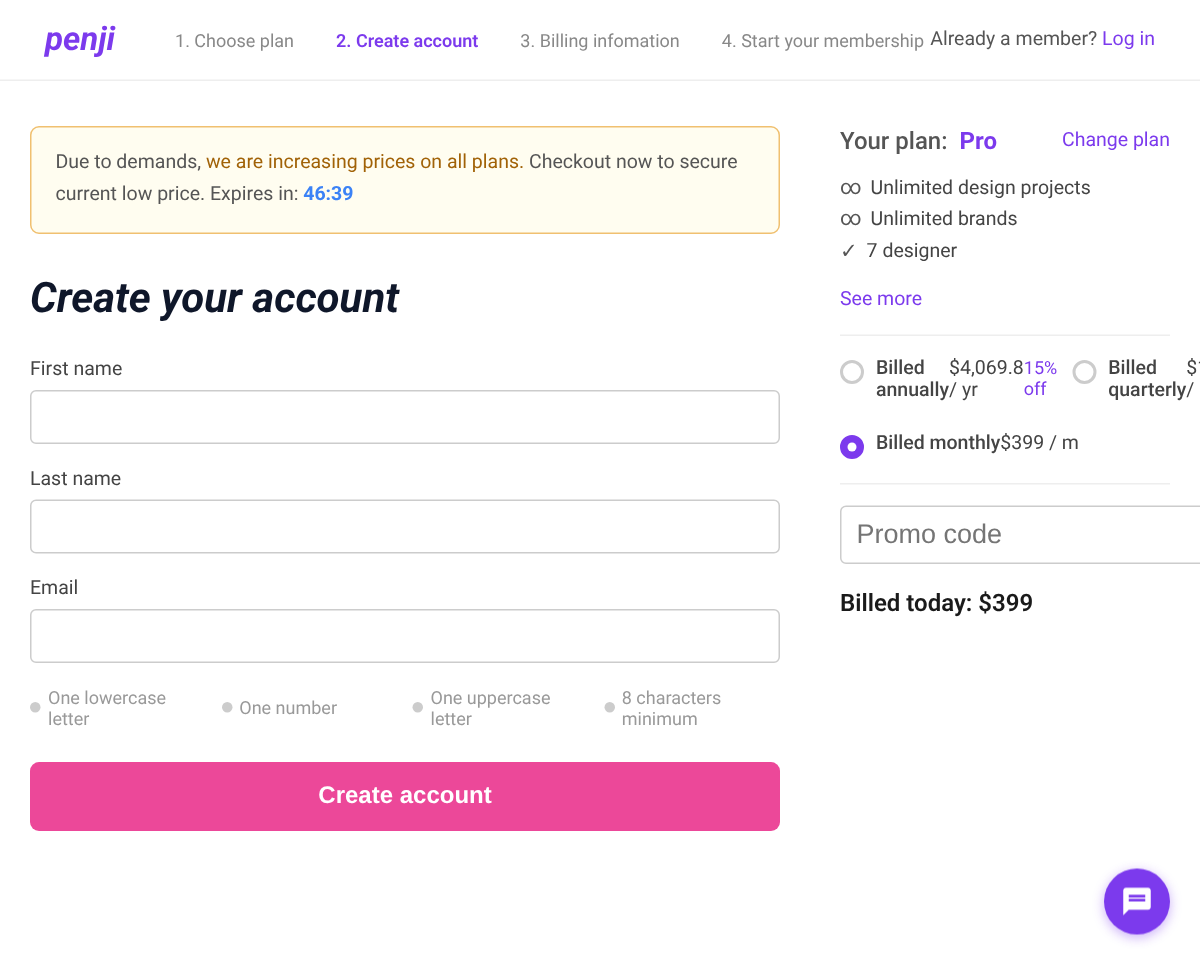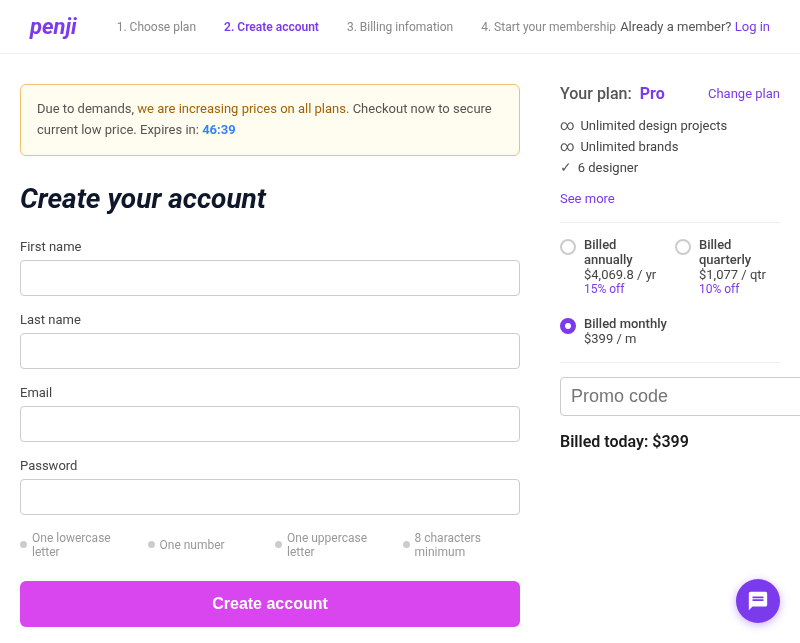--- a/index.html
+++ b/index.html
@@ -24,41 +24,41 @@
     .form-title { font-size: 28px; font-weight: 700; color: #0f172a; margin-bottom: 24px; font-style: italic; }
 
     .form-group { margin-bottom: 16px; }
     .form-group label { display: block; font-size: 13px; color: #444; margin-bottom: 6px; }
     .form-group input { width: 100%; border: 1px solid #ccc; border-radius: 4px; padding: 9px 12px; font-size: 14px; outline: none; color: #333; }
 
     .password-hints { display: grid; grid-template-columns: 1fr 1fr 1fr 1fr; gap: 4px 10px; margin-top: 10px; margin-bottom: 22px; }
     .hint { font-size: 12px; color: #999; display: flex; align-items: center; gap: 5px; }
     .hint-dot { width: 7px; height: 7px; border-radius: 50%; background: #ccc; display: inline-block; flex-shrink: 0; }
 
-    .create-btn { width: 100%; background: #d946ef; color: #fff; border: none; border-radius: 6px; padding: 14px; font-size: 16px; font-weight: 600; cursor: pointer; margin-bottom: 0; }
+    .create-btn { width: 100%; background: #ec4899; color: #fff; border: none; border-radius: 6px; padding: 14px; font-size: 16px; font-weight: 600; cursor: pointer; margin-bottom: 0; }
 
     
     .right-panel { width: 220px; flex-shrink: 0; }
 
     .plan-header { display: flex; align-items: center; gap: 8px; margin-bottom: 14px; flex-wrap: wrap; }
     .plan-label { font-size: 16px; color: #555; font-weight: 500; }
     .plan-name { font-size: 16px; color: #7c3aed; font-weight: 700; }
     .change-plan { font-size: 13px; color: #7c3aed; cursor: pointer; text-decoration: none; margin-left: auto; }
 
     .plan-features { list-style: none; margin-bottom: 16px; }
     .plan-features li { font-size: 13px; color: #444; margin-bottom: 5px; display: flex; align-items: center; gap: 6px; }
     .inf-icon { color: #555; font-size: 14px; }
     .check-icon { color: #555; font-size: 14px; }
     .see-more-link { color: #7c3aed; font-size: 13px; cursor: pointer; text-decoration: none; display: block; margin-bottom: 16px; }
 
     .divider { border: none; border-top: 1px solid #eee; margin-bottom: 14px; }
 
     .billing-options { display: flex; flex-direction: column; gap: 10px; margin-bottom: 16px; }
     .billing-option { display: flex; align-items: flex-start; gap: 8px; }
-    .billing-option-inner { display: flex; flex-direction: column; }
+    .billing-option-inner { display: flex; flex-direction: row; }
     .billing-option-label { font-size: 13px; color: #444; font-weight: 500; }
     .billing-option-price { font-size: 13px; color: #444; }
     .billing-option-discount { font-size: 12px; color: #7c3aed; }
 
     
     .radio-custom { width: 16px; height: 16px; border-radius: 50%; border: 2px solid #ccc; display: inline-flex; align-items: center; justify-content: center; flex-shrink: 0; margin-top: 2px; cursor: pointer; }
     .radio-custom.selected { border-color: #7c3aed; background: #7c3aed; }
     .radio-custom.selected::after { content: ''; width: 6px; height: 6px; border-radius: 50%; background: #fff; display: block; }
 
     .promo-row { display: flex; gap: 6px; margin-bottom: 16px; }
@@ -122,24 +122,20 @@
       <input type="text" style="">
     </div>
 
     
     <div class="form-group">
       <label>Email</label>
       <input type="email" style="">
     </div>
 
     
-    <div class="form-group">
-      <label>Password</label>
-      <input type="password" style="">
-    </div>
 
     
     <div class="password-hints">
       <div class="hint">
         <span class="hint-dot"></span>
         <span>One lowercase letter</span>
       </div>
       <div class="hint">
         <span class="hint-dot"></span>
         <span>One number</span>
@@ -174,21 +170,21 @@
       <li>
         <span class="inf-icon">∞</span>
         <span>Unlimited design projects</span>
       </li>
       <li>
         <span class="inf-icon">∞</span>
         <span>Unlimited brands</span>
       </li>
       <li>
         <span class="check-icon">✓</span>
-        <span>6 designer</span>
+        <span>7 designer</span>
       </li>
     </ul>
 
     <a href="#" class="see-more-link">See more</a>
 
     <hr class="divider">
 
     <div class="billing-options">
 
       <div class="billing-top-row">

